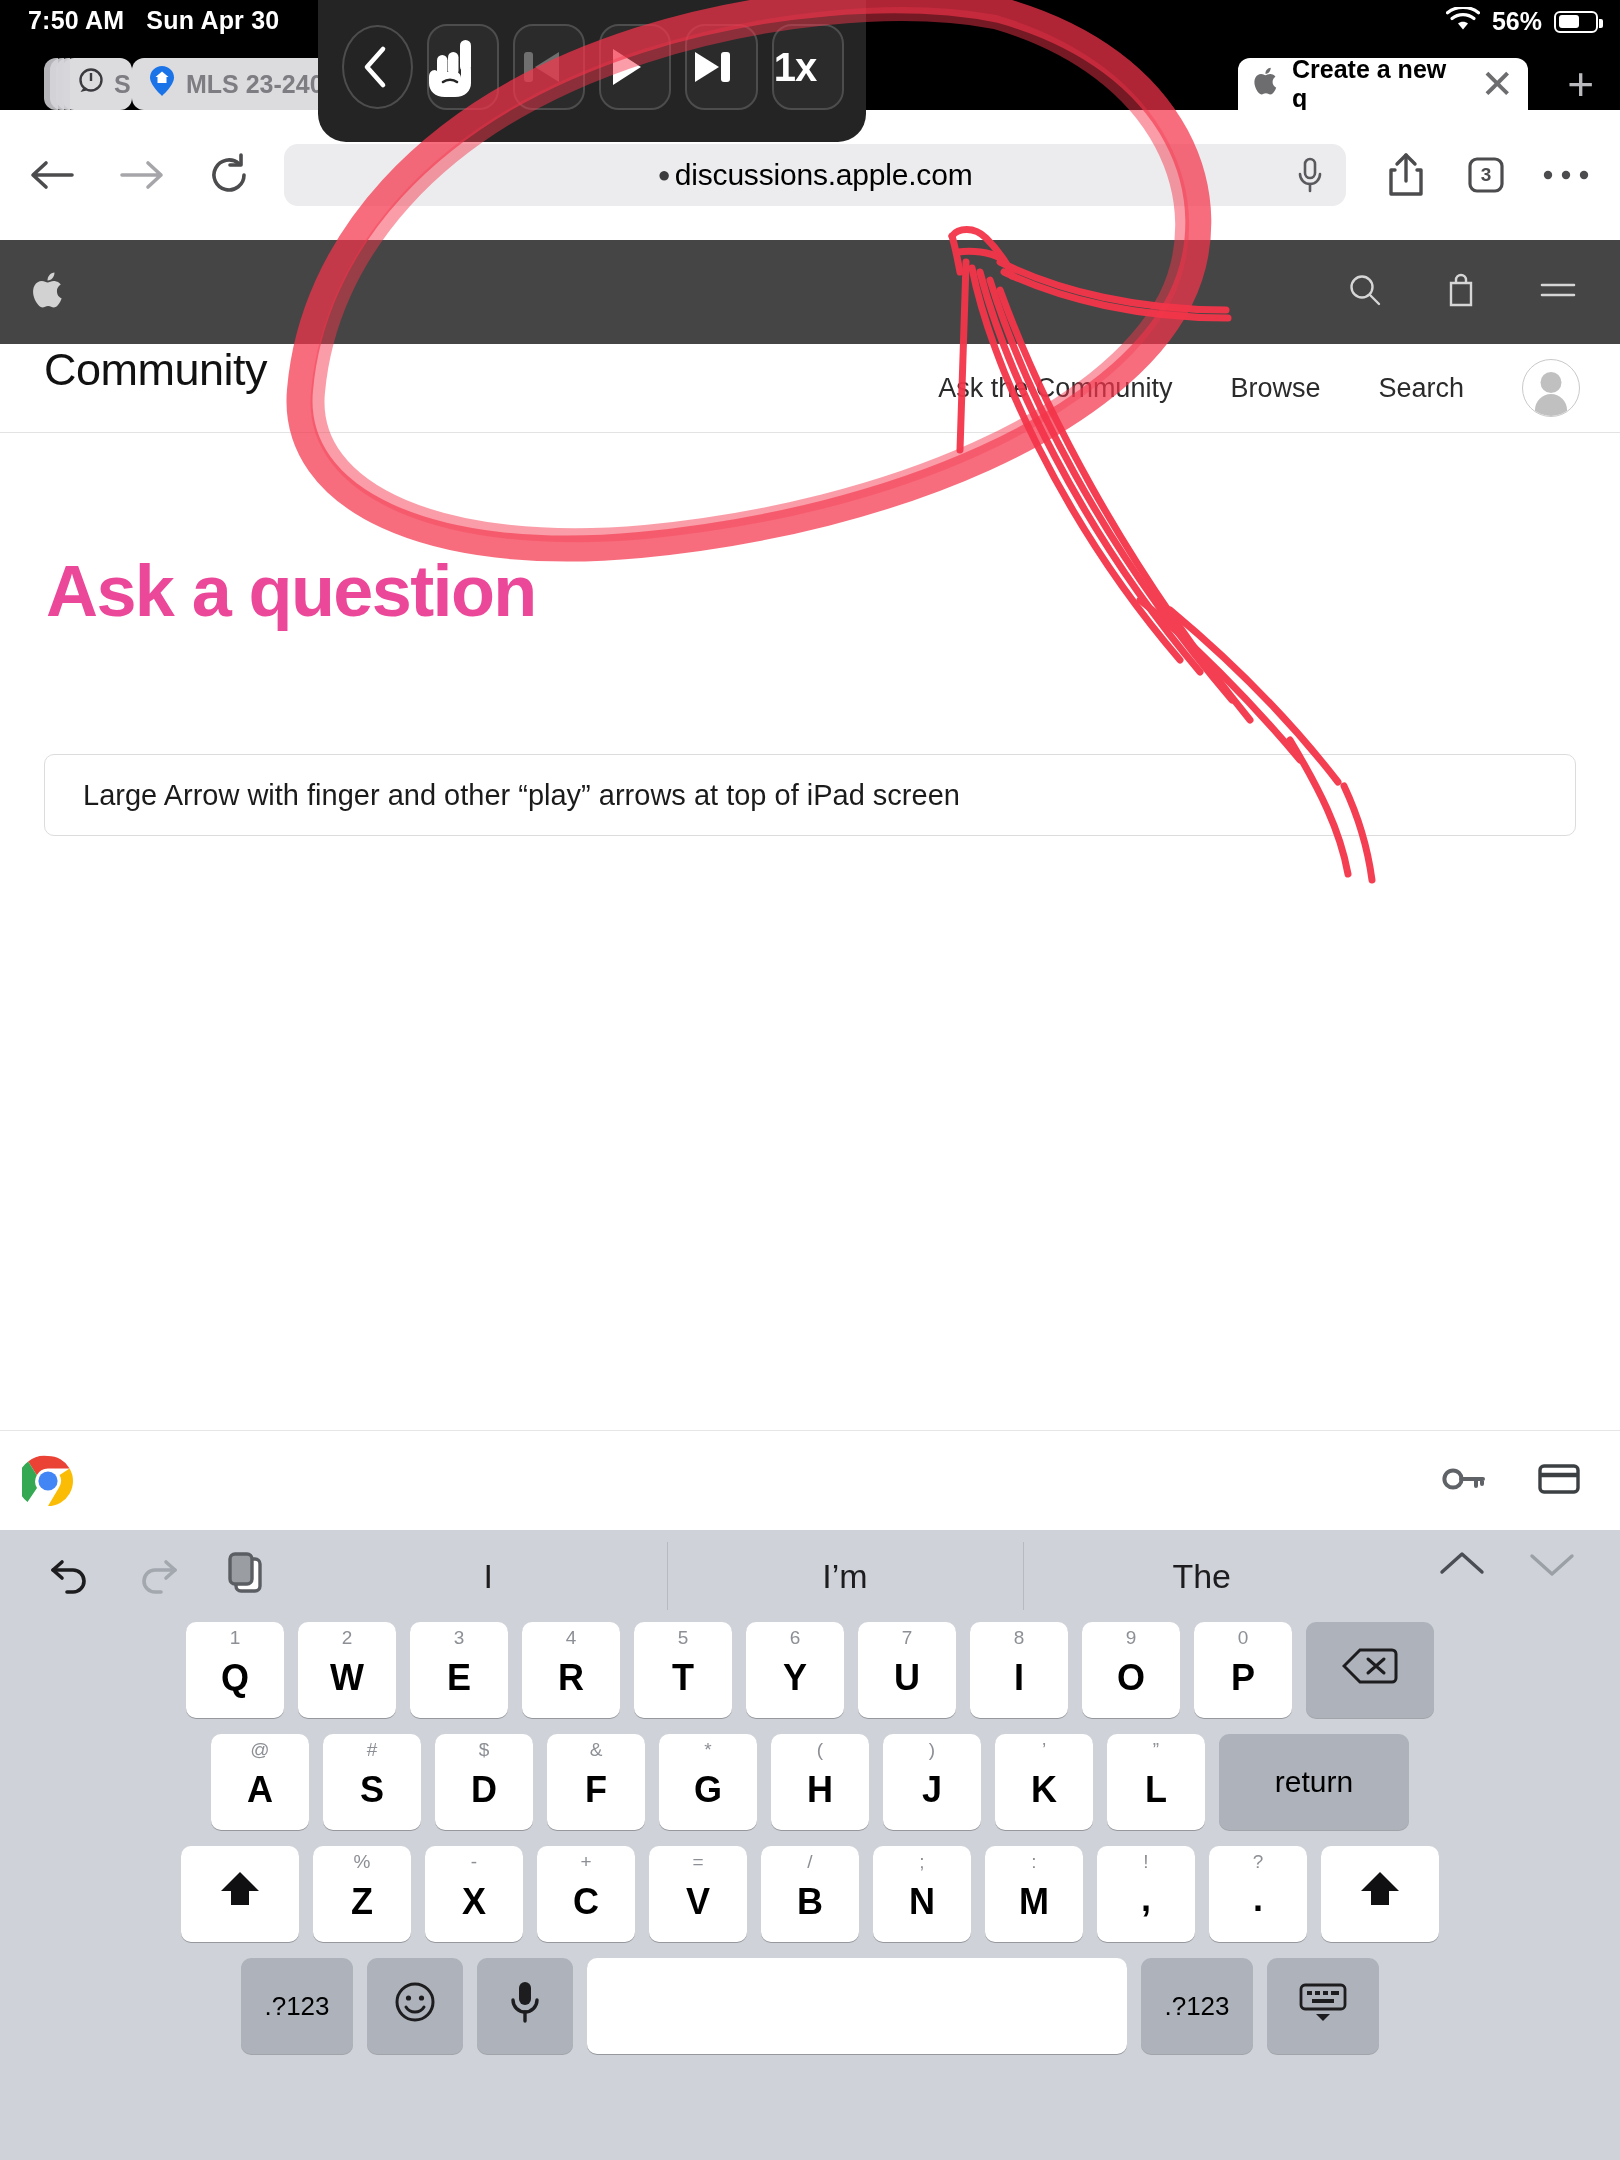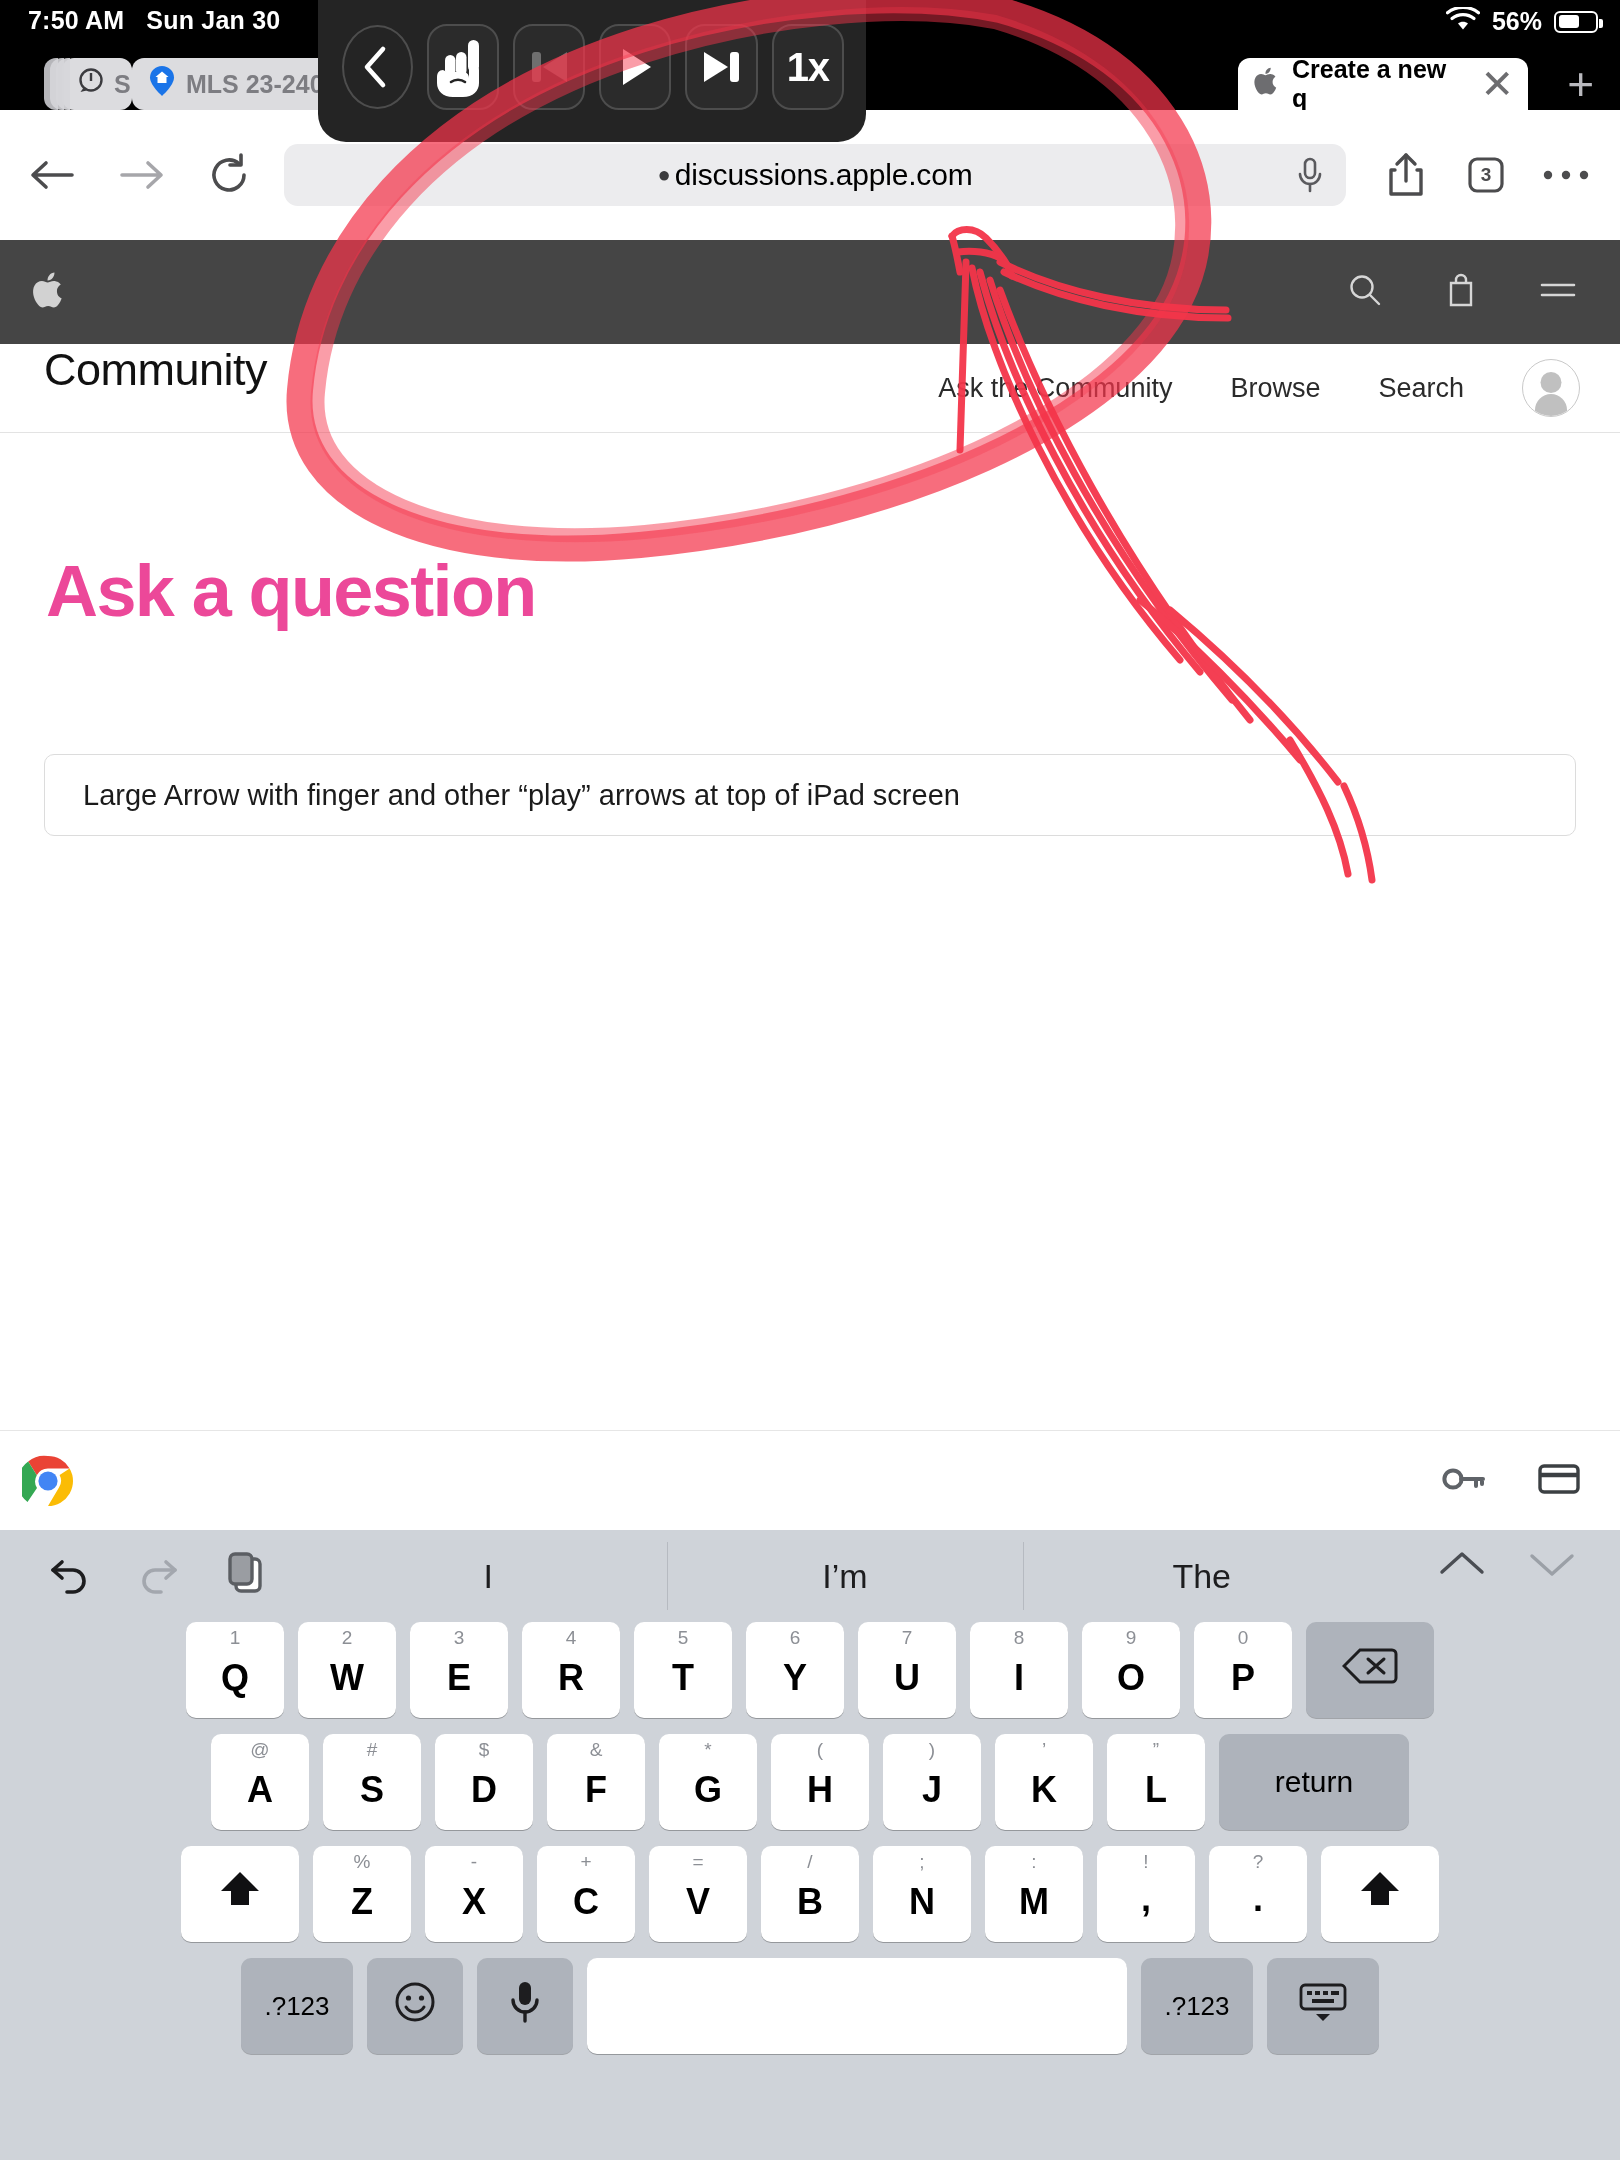--- a/index.html
+++ b/index.html
@@ -154,35 +154,35 @@
 
   
   .media-overlay {
     position:absolute; top: 0px; left: 318px; width: 548px; height: 142px;
     background: #242424; border-radius: 0 0 28px 28px; z-index: 40;
     display:flex; align-items:center; gap: 14px; padding: 0 22px 8px 24px;
   }
   .mo-back { width: 84px; height: 84px; border-radius:50%; border: 2px solid #4d4d4d;
     display:flex; align-items:center; justify-content:center; }
   .mo-btn { width: 86px; height: 86px; border-radius: 20px; border: 2px solid #4d4d4d;
-    display:flex; align-items:center; justify-content:center; background:#2b2b2b; }
+    display:flex; align-items:center; justify-content:flex-start; background:#2b2b2b; }
   .mo-btn.speed { font-size: 40px; color:#fff; font-weight: 600; letter-spacing:-1px; }
 
   
   .annotation { position:absolute; top:0; left:0; width:1620px; height:2160px; z-index: 50; pointer-events:none; }
 </style>
 </head>
 <body>
 
 <div id="screen">
 
   <div class="statusbar">
     <div class="sb-left">
       <span class="sb-time">7:50 AM</span>
-      <span class="sb-date">Sun Jan 30</span>
+      <span class="sb-date">Sun Apr 30</span>
     </div>
     <div class="sb-right">
       <span>
         <svg width="34" height="25" viewBox="0 0 34 25">
             <path d="M17 22.5l-5-6c2.8-2.3 7.2-2.3 10 0z" fill="#fff"></path>
             <path d="M6 11.5c6.2-5.3 15.8-5.3 22 0" stroke="#fff" stroke-width="3.2" fill="none" stroke-linecap="round"></path>
             <path d="M1.5 5.8C10 -1.4 24 -1.4 32.5 5.8" stroke="#fff" stroke-width="3.2" fill="none" stroke-linecap="round"></path>
           </svg>
       </span>
       <span class="sb-pct">56%</span>

